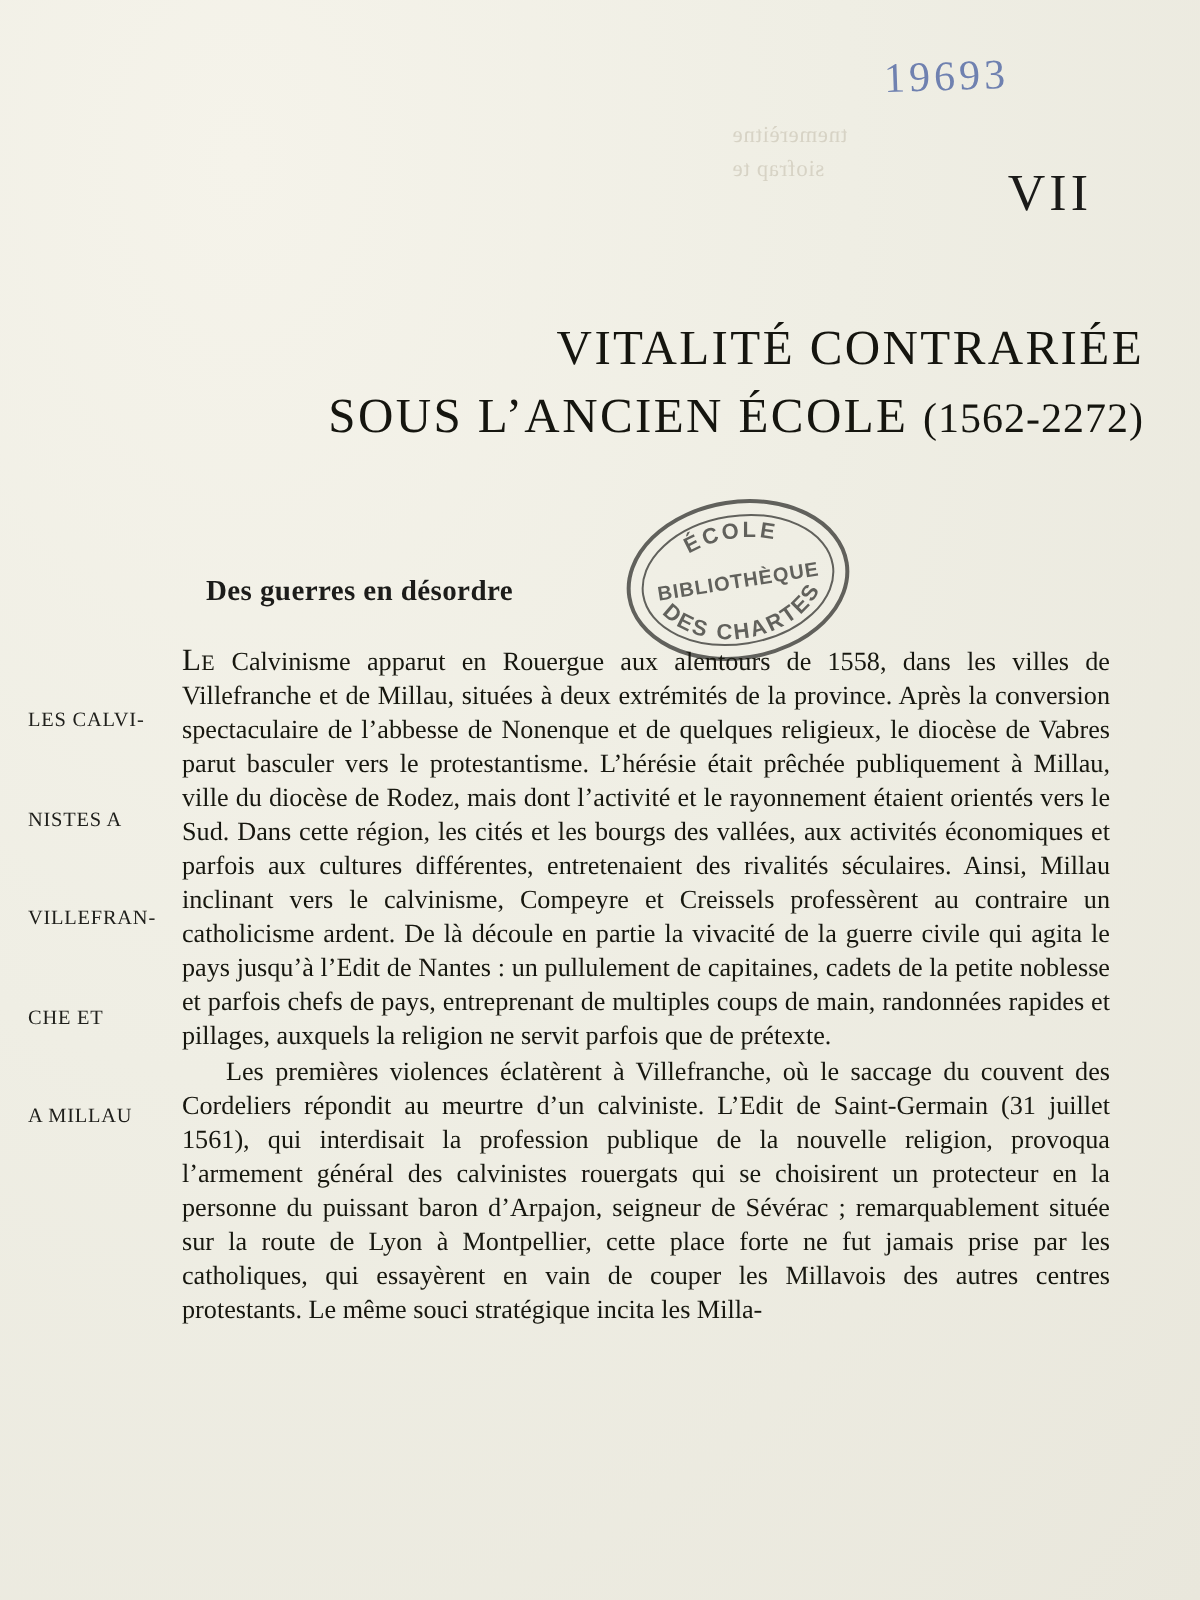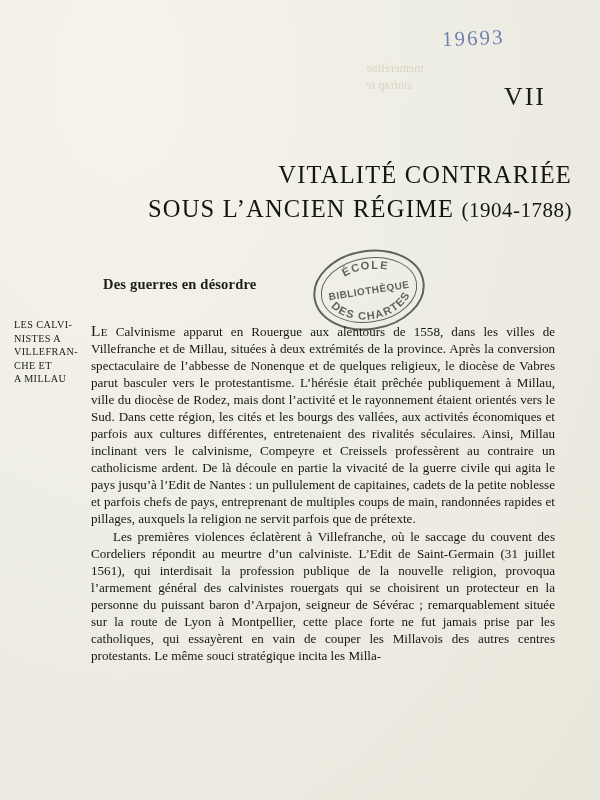--- a/index.html
+++ b/index.html
@@ -85,39 +85,39 @@
     width: 118px;
     height: 84px;
     transform: rotate(-9deg);
     opacity: .72;
     pointer-events: none;
   }
   .stamp svg { display: block; }
 
   .section-head {
     position: absolute;
-    top: 276px;
+    top: 288px;
     left: 103px;
     font-size: 14.5px;
     font-weight: bold;
     letter-spacing: .2px;
   }
 
   .marginal {
     position: absolute;
     top: 318px;
     left: 14px;
     width: 78px;
     font-size: 10.2px;
     line-height: 13.6px;
     letter-spacing: .4px;
     text-transform: uppercase;
     color: #20201c;
   }
-  .marginal div { white-space: nowrap; }
+  .marginal div { white-space: nowrap; margin-top: 36px; }
 
   .body {
     position: absolute;
     top: 322px;
     left: 91px;
     width: 464px;
     font-size: 13.1px;
     line-height: 17.0px;
     text-align: justify;
     color: #17170f;
@@ -141,22 +141,22 @@
     <div>siofrap te</div>
   </div>
 
   <div class="pencil-number">19693</div>
 
   <div class="chapter-num">VII</div>
 
   <div class="title-block">
     <div class="title-line">VITALITÉ CONTRARIÉE</div>
     <div class="title-line second">
-      <span>SOUS L’ANCIEN RÉGIME</span>
-      <span class="title-date">(1904-1788)</span>
+      <span>SOUS L’ANCIEN ÉCOLE</span>
+      <span class="title-date">(1562-2272)</span>
     </div>
   </div>
 
   <div class="stamp">
     <svg width="118" height="84" viewBox="0 0 118 84">
       <defs>
         <path id="arcTop" d="M 14,48 A 46,34 0 0 1 104,48" fill="none"></path>
         <path id="arcBottom" d="M 16,46 A 44,32 0 0 0 102,46" fill="none"></path>
       </defs>
       <ellipse cx="59" cy="42" rx="55" ry="39" fill="none" stroke="#2b2b28" stroke-width="2"></ellipse>

